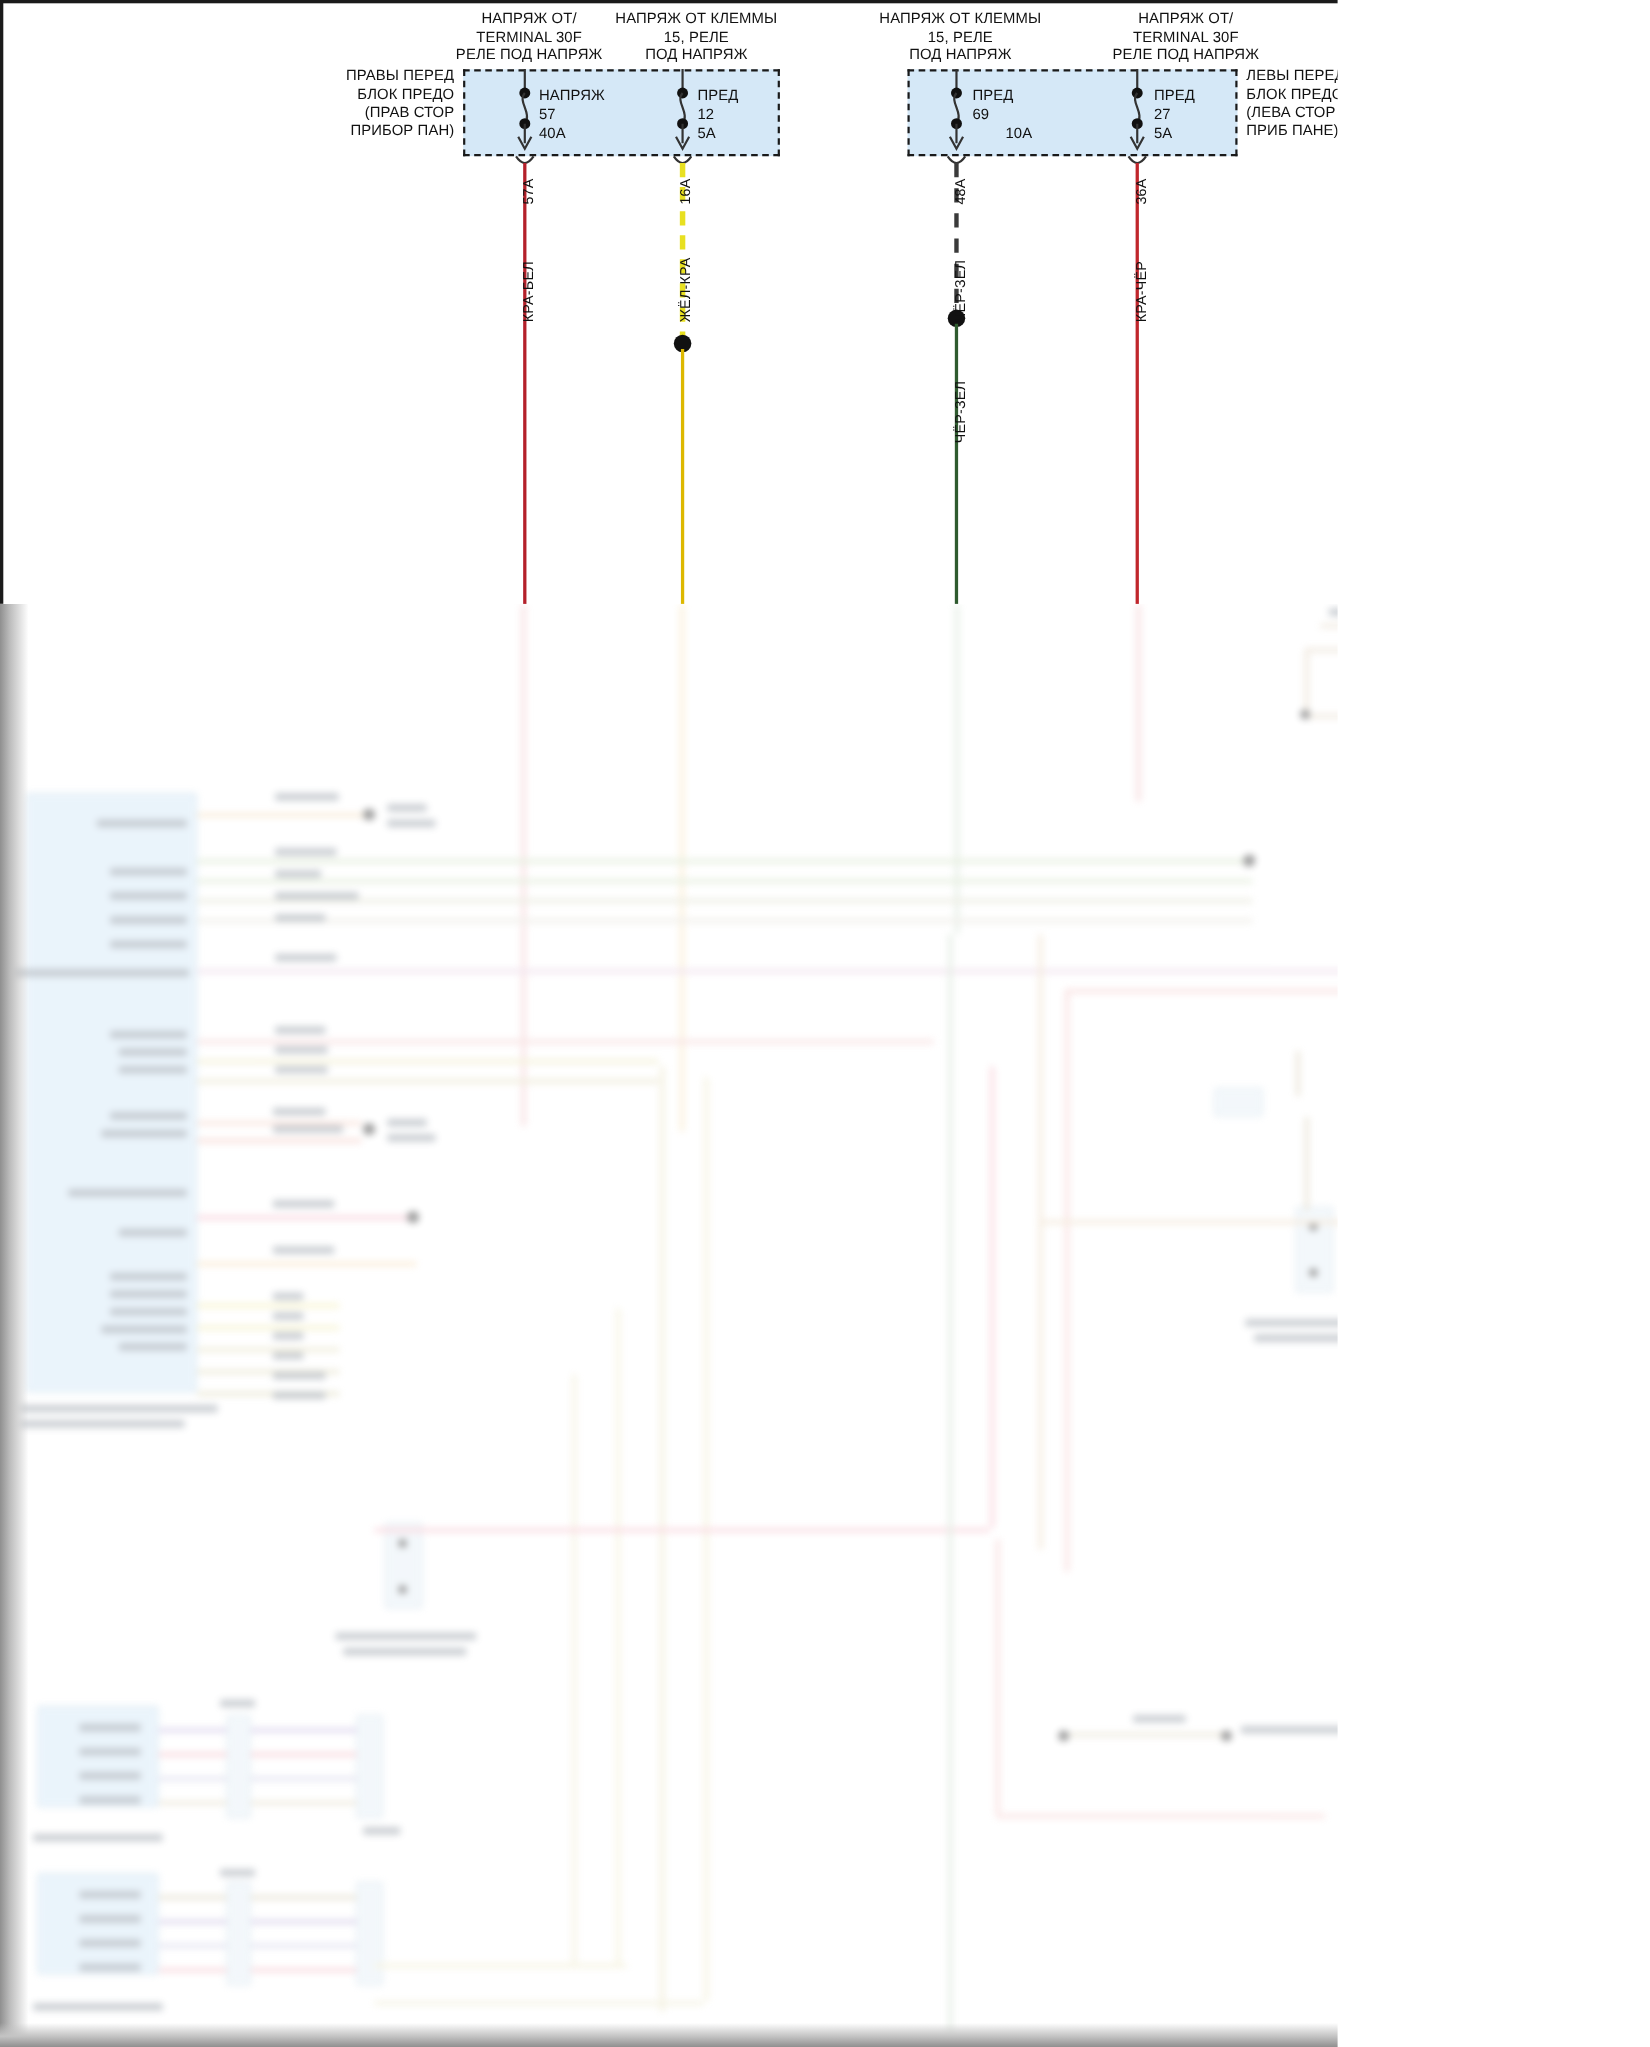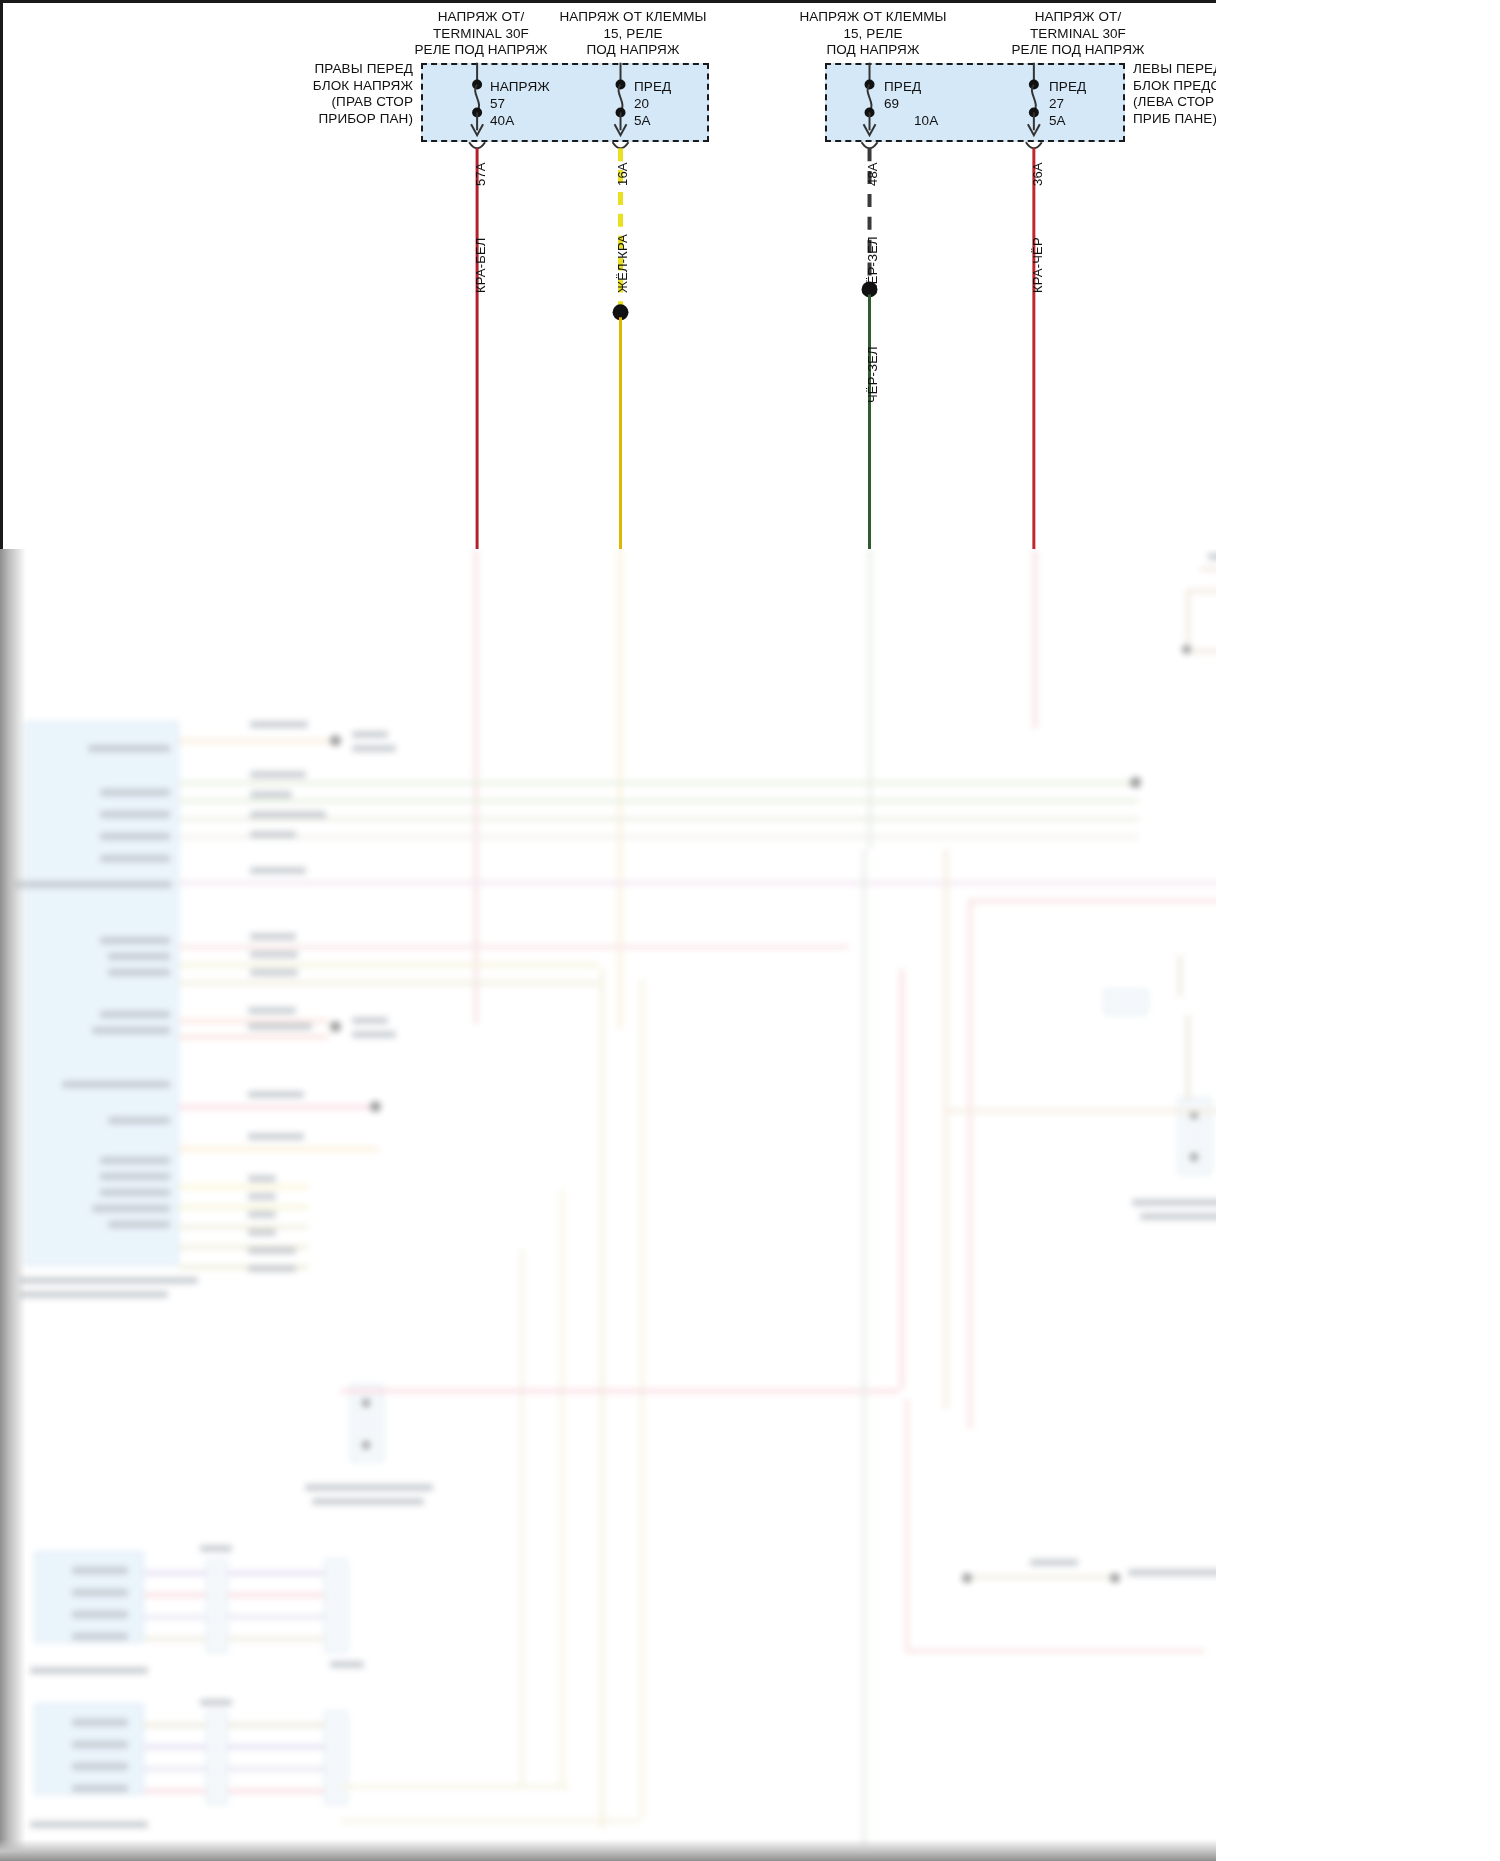--- a/index.html
+++ b/index.html
@@ -146,37 +146,37 @@
 15, РЕЛЕ
 ПОД НАПРЯЖ</div>
 
     <div class="src-label" style="left:960px; top:6px; width:230px;">НАПРЯЖ ОТ/
 TERMINAL 30F
 РЕЛЕ ПОД НАПРЯЖ</div>
 
     <div class="fuse-block" style="left:418px; top:60px; width:288px; height:79px;"></div>
 
     <div class="side-label right-align" style="left:290px; top:58px; width:120px;">ПРАВЫ ПЕРЕД
-БЛОК НАПРЯЖ
+БЛОК ПРЕДО
 (ПРАВ СТОР
 ПРИБОР ПАН)</div>
 
     <div class="fuse-block" style="left:822px; top:60px; width:300px; height:79px;"></div>
 
     <div class="side-label left-align" style="left:1130px; top:58px; width:130px;">ЛЕВЫ ПЕРЕД
 БЛОК ПРЕДО
 (ЛЕВА СТОР
 ПРИБ ПАНЕ)</div>
 
     <div class="fuse-text" style="left:487px; top:76px;">НАПРЯЖ</div>
     <div class="fuse-text" style="left:487px; top:93px;">57</div>
     <div class="fuse-text" style="left:487px; top:110px;">40A</div>
 
     <div class="fuse-text" style="left:631px; top:76px;">ПРЕД</div>
-    <div class="fuse-text" style="left:631px; top:93px;">20</div>
+    <div class="fuse-text" style="left:631px; top:93px;">12</div>
     <div class="fuse-text" style="left:631px; top:110px;">5A</div>
 
     <div class="fuse-text" style="left:881px; top:76px;">ПРЕД</div>
     <div class="fuse-text" style="left:881px; top:93px;">69</div>
     <div class="fuse-text" style="left:911px; top:110px;">10A</div>
 
     <div class="fuse-text" style="left:1046px; top:76px;">ПРЕД</div>
     <div class="fuse-text" style="left:1046px; top:93px;">27</div>
     <div class="fuse-text" style="left:1046px; top:110px;">5A</div>
 

